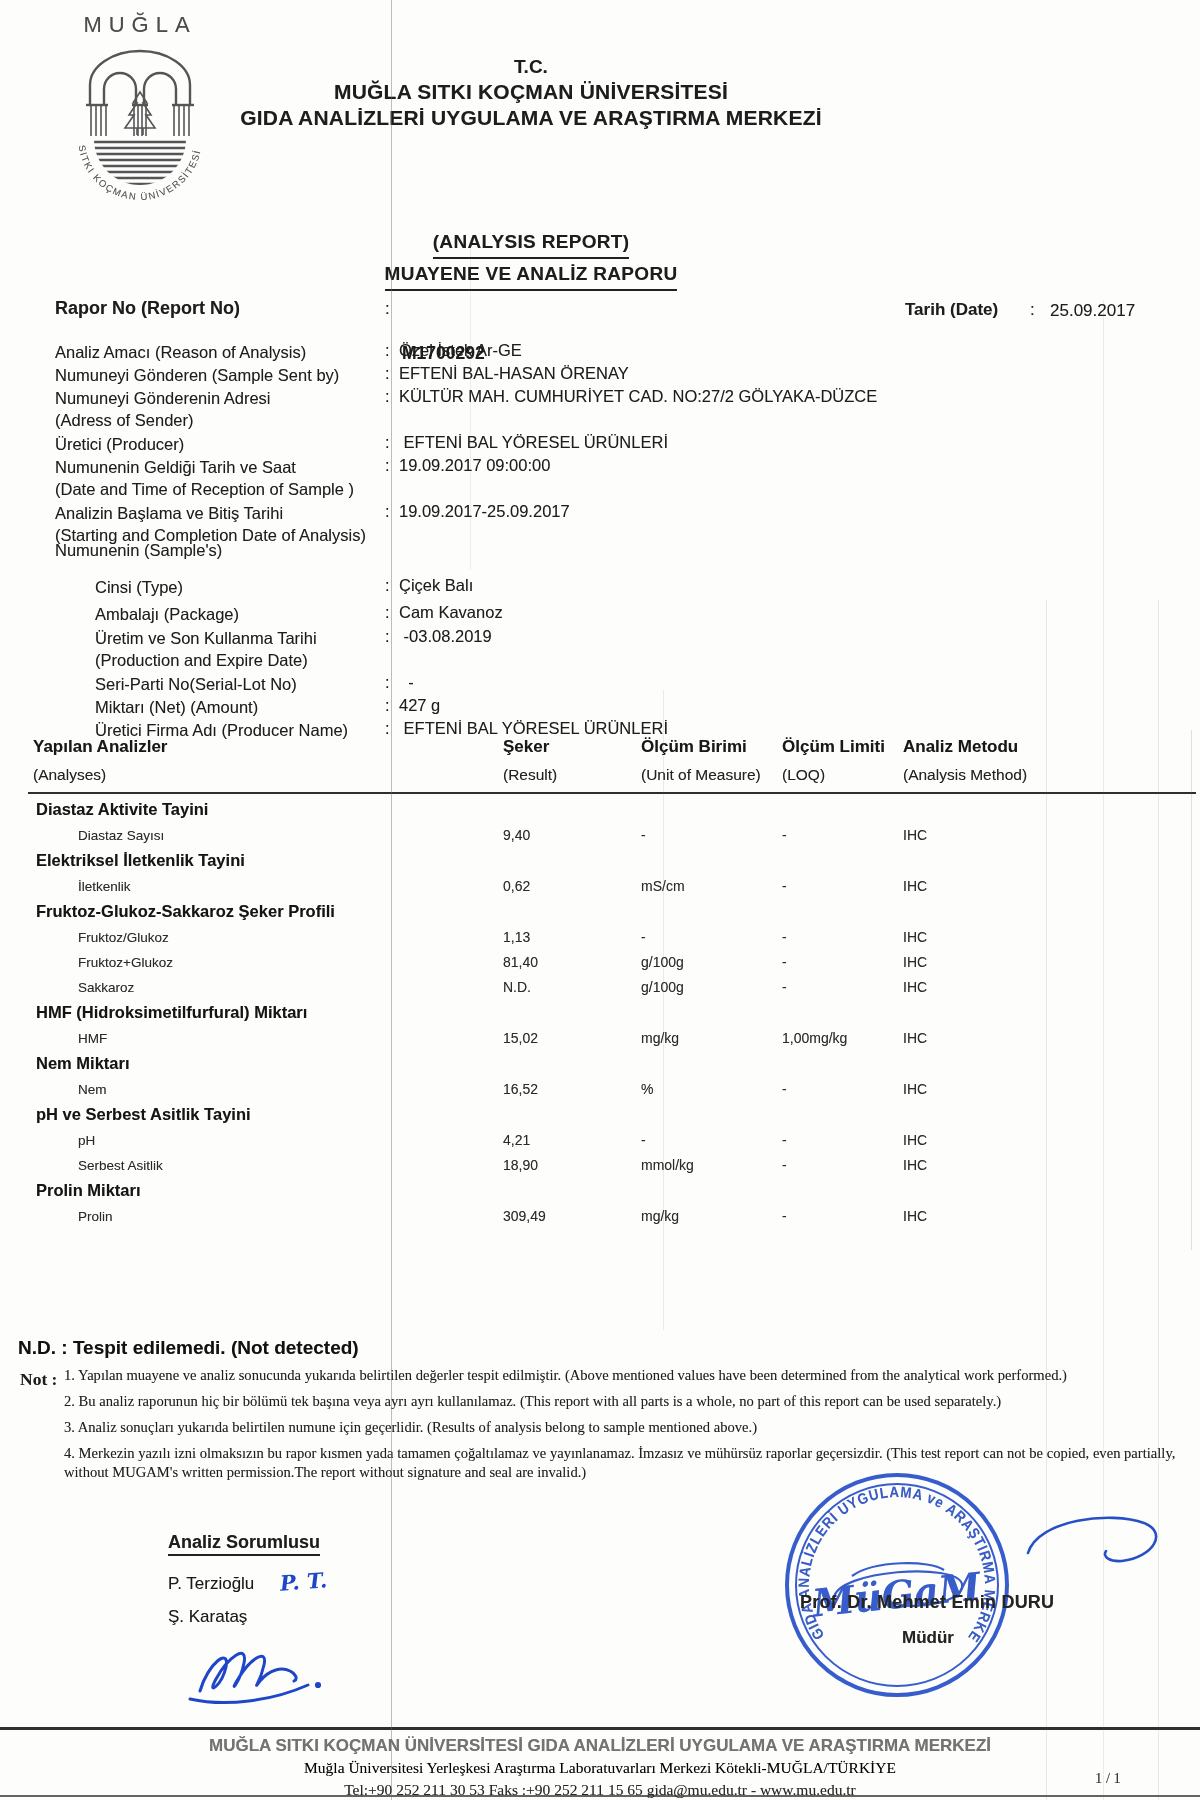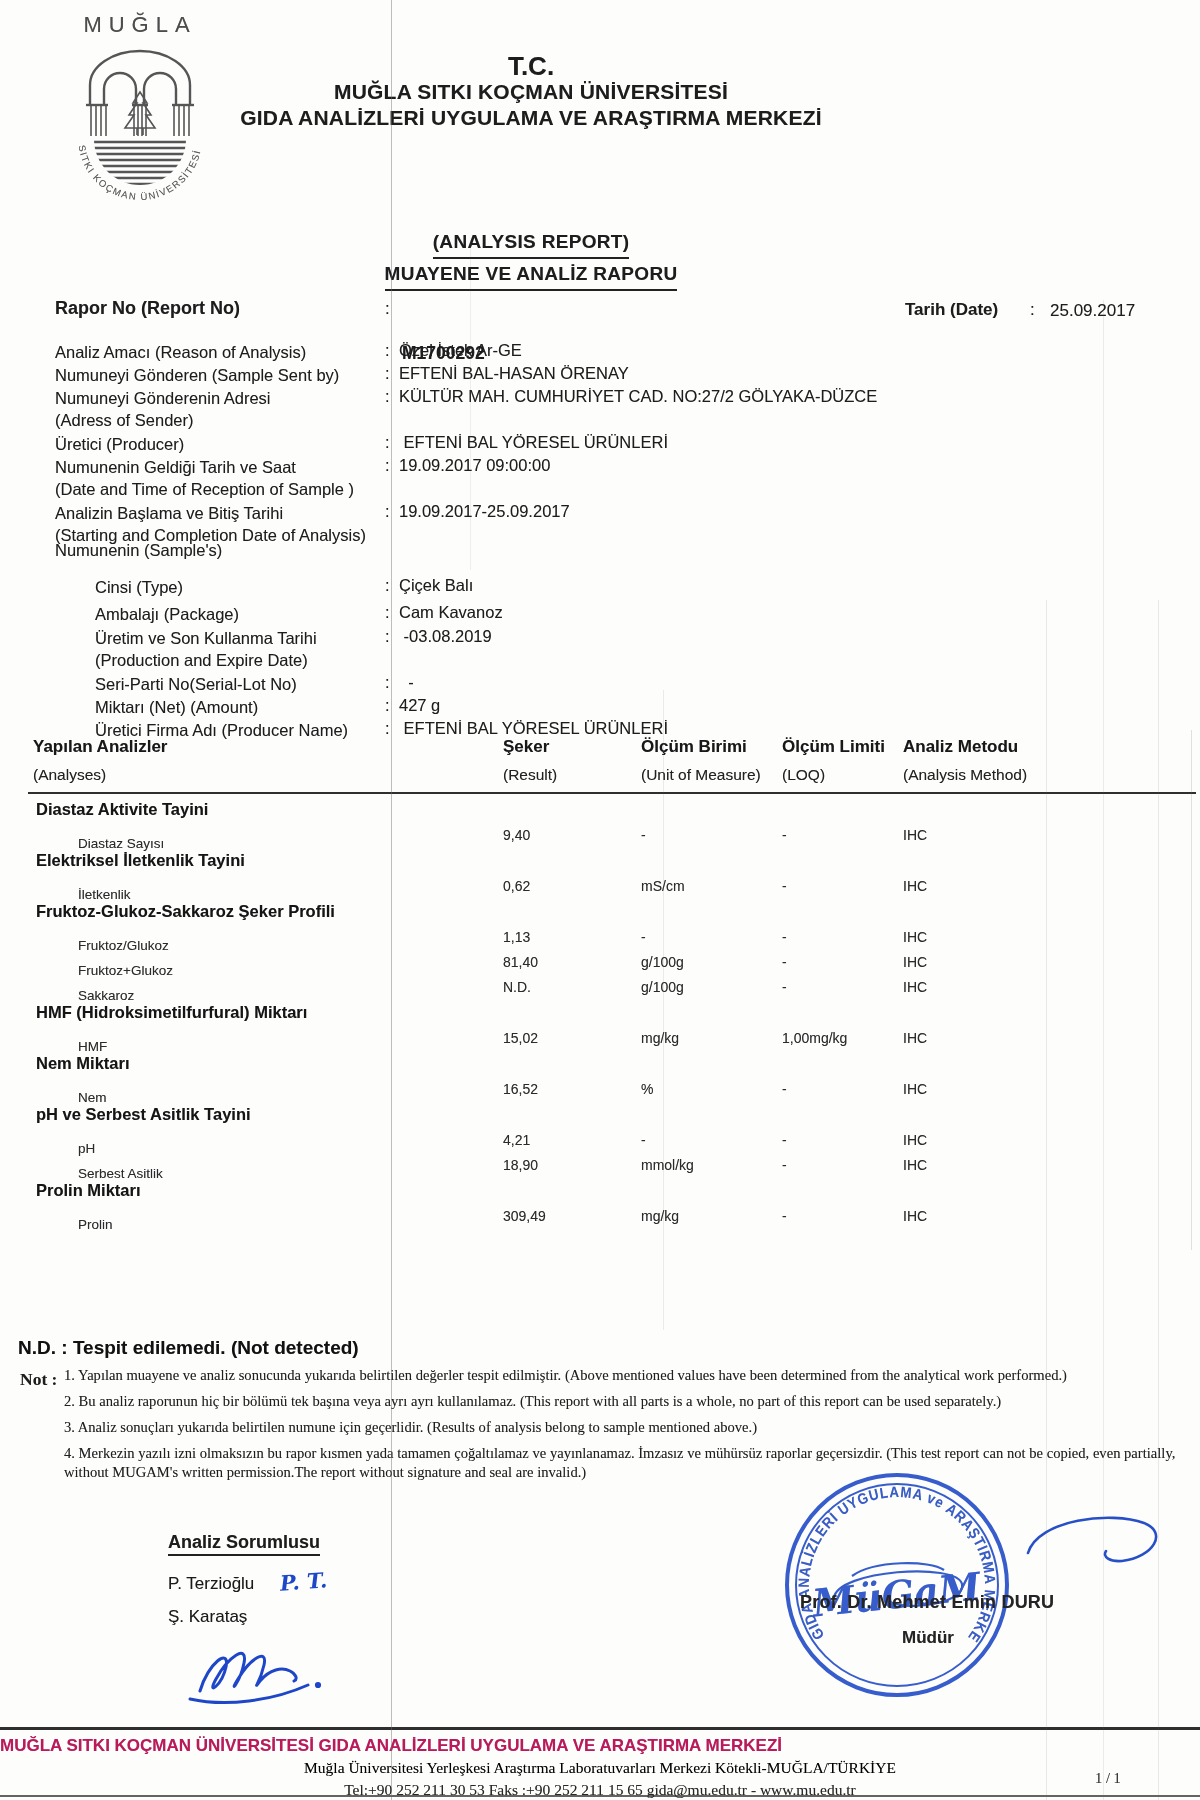--- a/index.html
+++ b/index.html
@@ -8,61 +8,61 @@
     overflow:hidden;font-family:"Liberation Sans",sans-serif;color:#1d1d1d;
     text-shadow:0 0 .4px rgba(40,40,40,.35);
   }
   .serif{font-family:"Liberation Serif",serif;}
   .abs{position:absolute;}
   
   .vline{position:absolute;width:1px;background:#6f6f6f;z-index:50;pointer-events:none;}
   .hrule{position:absolute;background:#2f2f2f;}
   
   .hdr{position:absolute;left:0;top:54px;width:1062px;text-align:center;}
-  .hdr .l1{font-size:26px;font-weight:700;line-height:25px;}
+  .hdr .l1{font-size:19px;font-weight:700;line-height:25px;}
   .hdr .l2,.hdr .l3{font-size:21px;font-weight:700;line-height:26px;letter-spacing:.2px;}
   .ttl{position:absolute;left:0;top:227px;width:1062px;text-align:center;}
   .ttl div{line-height:29px;}
   .ttl span{display:inline-block;font-size:19px;font-weight:700;border-bottom:2.5px solid #222;padding-bottom:1px;letter-spacing:.3px;}
   
   .mlabel{font-size:16.5px;color:#212121;}
   .frow{position:relative;}
   .h1{height:23px;}
   .h2{height:46px;}
   .flabel{position:absolute;left:55px;top:0;width:328px;font-size:16.5px;line-height:22px;}
   .flabel .l2x{display:block;}
   .fcolon{position:absolute;left:385px;top:0;font-size:16.5px;}
   .fvalue{position:absolute;left:399px;top:0;width:700px;font-size:16.5px;white-space:pre-wrap;}
   .sfields .flabel{left:95px;}
   
   .thc{position:absolute;font-size:17px;font-weight:700;color:#181818;}
   .then{position:absolute;font-size:15.5px;font-weight:400;color:#222;}
   .tbody{position:absolute;left:0;top:797px;width:1200px;}
   .tgt{height:26px;line-height:24px;padding-left:36px;font-size:16.5px;font-weight:700;color:#151515;}
   .trow{position:relative;height:25px;line-height:25px;font-size:14px;color:#2b2b2b;}
-  .tname{position:absolute;left:78px;font-size:13.5px;margin-top:8px;}
+  .tname{position:absolute;left:78px;font-size:13.5px;}
   .tres{position:absolute;left:503px;}
   .tunit{position:absolute;left:641px;}
   .tloq{position:absolute;left:782px;}
   .tmeth{position:absolute;left:903px;}
   
   .nd{position:absolute;left:18px;top:1337px;font-size:19px;font-weight:700;color:#111;}
   .notlbl{position:absolute;left:20px;top:1369px;font-size:17.5px;font-weight:700;font-family:"Liberation Serif",serif;}
   .notes{position:absolute;left:64px;top:1366px;width:1126px;font-family:"Liberation Serif",serif;font-size:14.6px;line-height:19px;color:#1f1f1f;}
   .notes .ni{margin-bottom:7px;}
   
   .sigblk{position:absolute;left:168px;top:1532px;width:300px;}
   .sigttl{display:inline-block;font-size:18px;font-weight:700;border-bottom:2px solid #222;padding-bottom:1px;}
   .signm{font-size:17px;margin-top:13px;color:#1a1a1a;}
   .hand{display:inline-block;margin-left:26px;color:#1e46c8;font-family:"DejaVu Serif",serif;font-style:italic;font-weight:700;font-size:21px;transform:rotate(-4deg);text-shadow:none;}
   .stamp{position:absolute;left:782px;top:1470px;z-index:5;opacity:.92;}
   .dirname{position:absolute;left:800px;top:1592px;font-size:18px;font-weight:700;color:#242424;z-index:8;letter-spacing:.2px;}
   .dirtitle{position:absolute;left:902px;top:1628px;font-size:17px;font-weight:700;color:#242424;z-index:8;}
   
-  .f1{position:absolute;left:0;top:1736px;width:1200px;font-size:17px;font-weight:700;color:#be185d;}
+  .f1{position:absolute;left:0;top:1736px;width:1200px;text-align:center;font-size:17px;font-weight:700;color:#737373;}
   .f2{position:absolute;left:0;top:1759px;width:1200px;text-align:center;font-size:15.5px;color:#000000;}
   .f3{position:absolute;left:0;top:1781px;width:1200px;text-align:center;font-size:15.5px;color:#262626;}
   .pg{position:absolute;left:1095px;top:1770px;font-size:14.5px;color:#333;}
 </style>
 </head>
 <body>
 
 <div class="page">
 
   <div class="vline" style="left:391px;top:0;height:1800px;opacity:.45;"></div>

